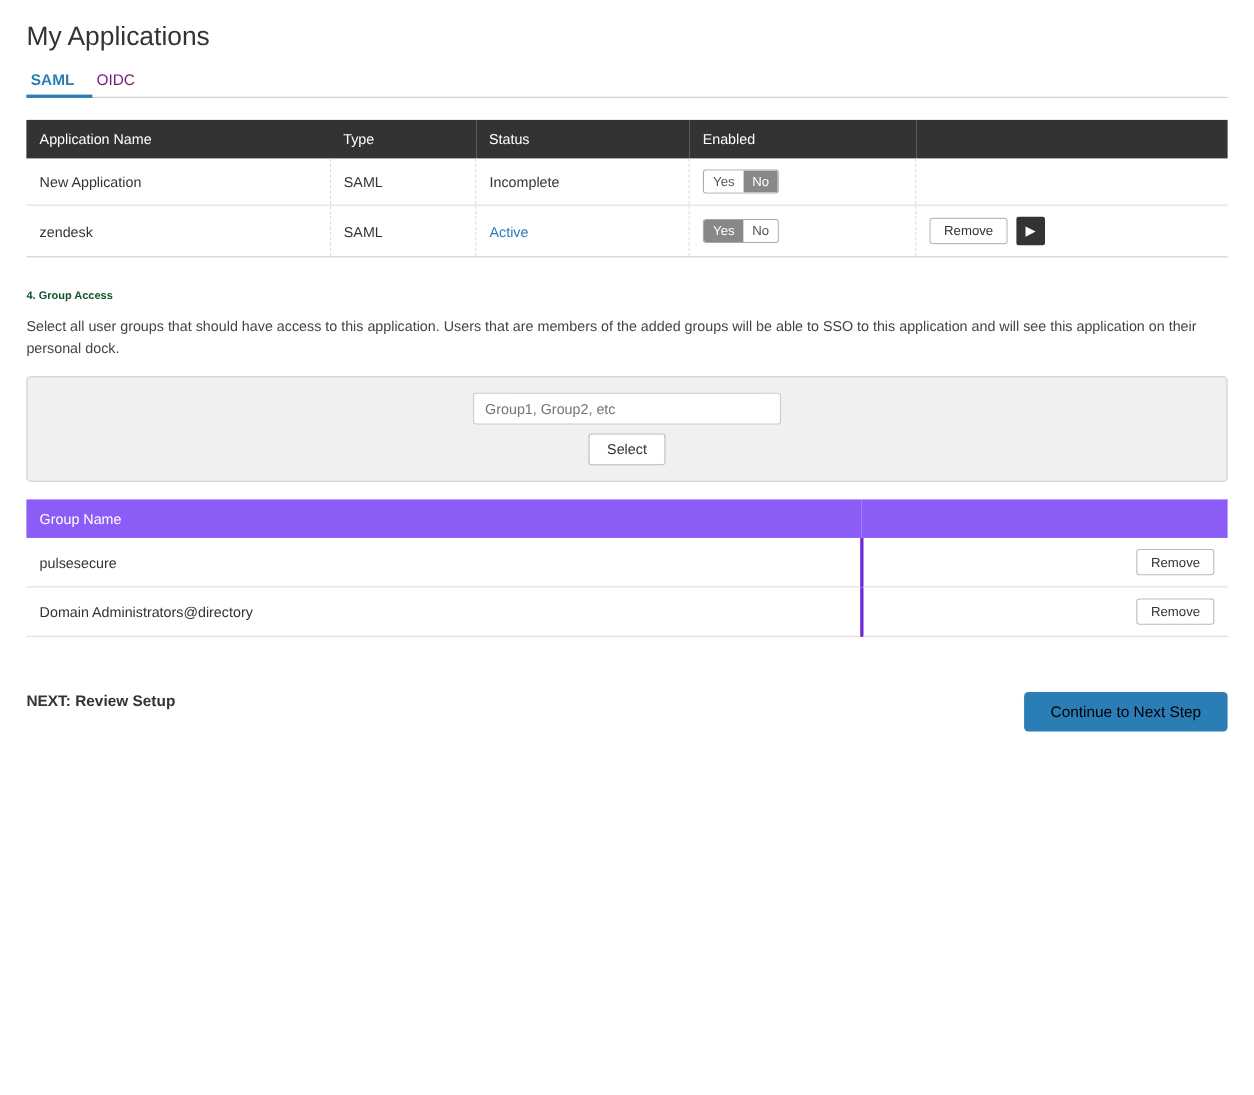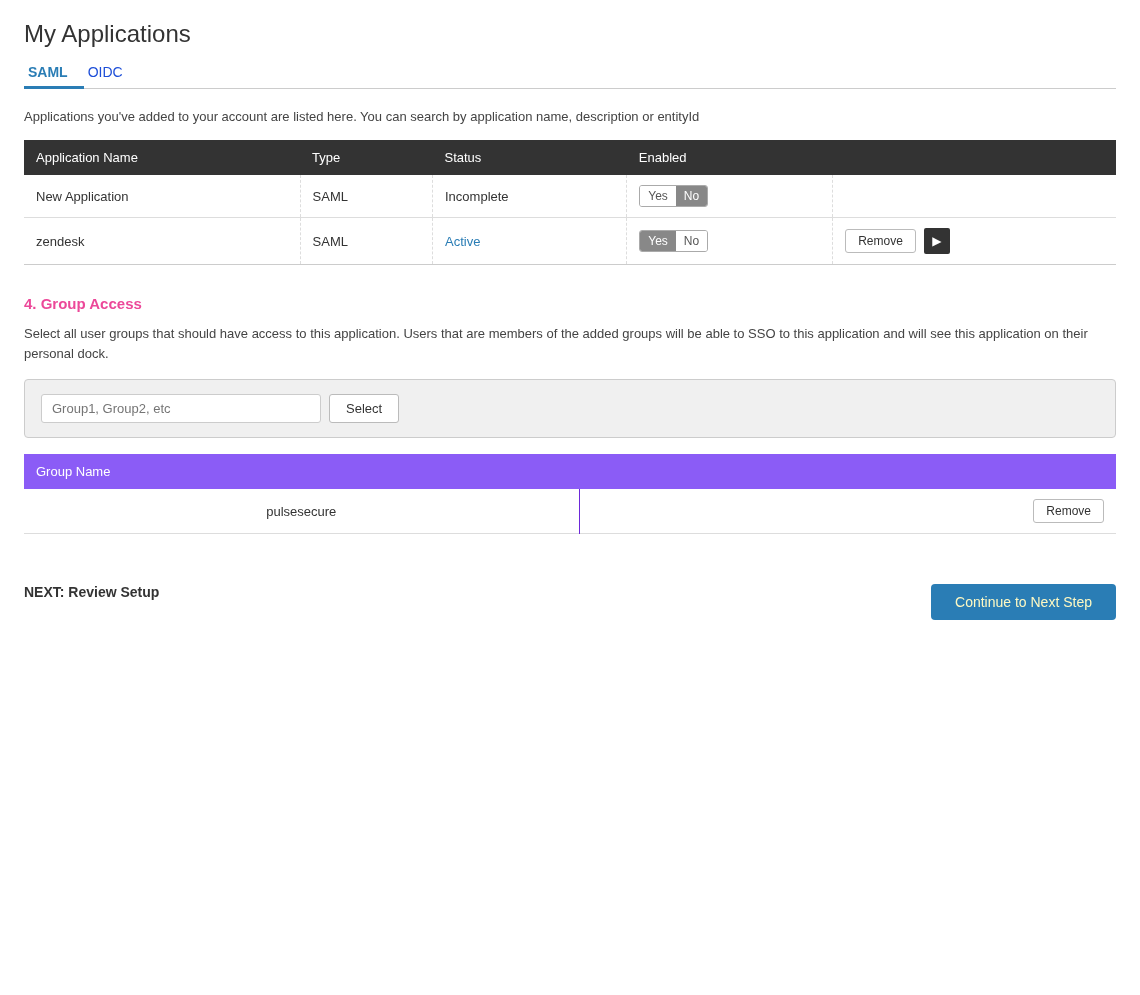--- a/index.html
+++ b/index.html
@@ -25,21 +25,21 @@
     .tabs {
       display: flex;
       align-items: flex-end;
       border-bottom: 1px solid #ccc;
       margin-bottom: 20px;
       gap: 0;
     }
     .tab {
       padding: 6px 16px 8px 4px;
       font-size: 14px;
-      color: #1d4ed8;
+      color: #701a75;
       cursor: pointer;
       position: relative;
     }
     .tab.active {
       color: #2a7db5;
       font-weight: bold;
     }
     .tab.active::after {
       content: '';
       display: block;
@@ -157,42 +157,43 @@
     }
 
     .actions-cell {
       display: flex;
       align-items: center;
       gap: 8px;
     }
 
     
     .section-title {
-      font-size: 15px;
+      font-size: 10px;
       font-weight: bold;
-      color: #ec4899;
+      color: #14532d;
       margin-bottom: 12px;
     }
 
     .section-desc {
       color: #444;
       font-size: 13px;
       margin-bottom: 16px;
       line-height: 1.5;
     }
 
     .group-search-box {
       background: #f0f0f0;
       border: 1px solid #ccc;
       border-radius: 4px;
       padding: 14px 16px;
       margin-bottom: 16px;
       display: flex;
       align-items: center;
       gap: 8px;
+      flex-direction: column;
     }
     .group-search-input {
       padding: 6px 10px;
       border: 1px solid #ccc;
       border-radius: 3px;
       font-size: 13px;
       color: #999;
       width: 280px;
       background: #fff;
     }
@@ -225,59 +226,57 @@
     }
     .group-table tbody tr {
       border-bottom: 1px solid #ddd;
     }
     .group-table tbody td {
       padding: 10px 12px;
       font-size: 13px;
       vertical-align: middle;
     }
     .group-table tbody td:first-child {
-      border-right: 1px solid #6d28d9;
-      text-align: center;
+      border-right: 3px solid #6d28d9;
     }
 
     
     .footer {
       display: flex;
       justify-content: space-between;
       align-items: flex-start;
       margin-top: 40px;
       padding-top: 10px;
     }
     .footer-label {
       font-weight: bold;
       font-size: 14px;
       color: #333;
     }
     .continue-btn {
       padding: 10px 24px;
       background: #2a7db5;
-      color: #fef9c3;
+      color: #000000;
       border: none;
       border-radius: 4px;
       font-size: 14px;
       cursor: pointer;
     }
   </style>
 </head>
 <body>
 
 <h1 class="page-title">My Applications</h1>
 
 <div class="tabs">
   <div class="tab active">SAML</div>
   <div class="tab">OIDC</div>
 </div>
 
 <div class="description">
-  <p>Applications you've added to your account are listed here. You can search by application name, description or entityId</p>
 </div>
 
 <table class="app-table">
   <thead>
     <tr>
       <th>Application Name</th>
       <th>Type</th>
       <th>Status</th>
       <th>Enabled</th>
       <th></th>
@@ -339,20 +338,26 @@
         <th></th>
       </tr>
     </thead>
     <tbody>
       <tr>
         <td>pulsesecure</td>
         <td style="text-align:right;">
           <button class="remove-btn">Remove</button>
         </td>
       </tr>
+      <tr>
+        <td>Domain Administrators@directory</td>
+        <td style="text-align:right;">
+          <button class="remove-btn">Remove</button>
+        </td>
+      </tr>
     </tbody>
   </table>
 </div>
 
 <div class="footer">
   <span class="footer-label">NEXT: Review Setup</span>
   <button class="continue-btn">Continue to Next Step</button>
 </div>
 
 </body></html>

